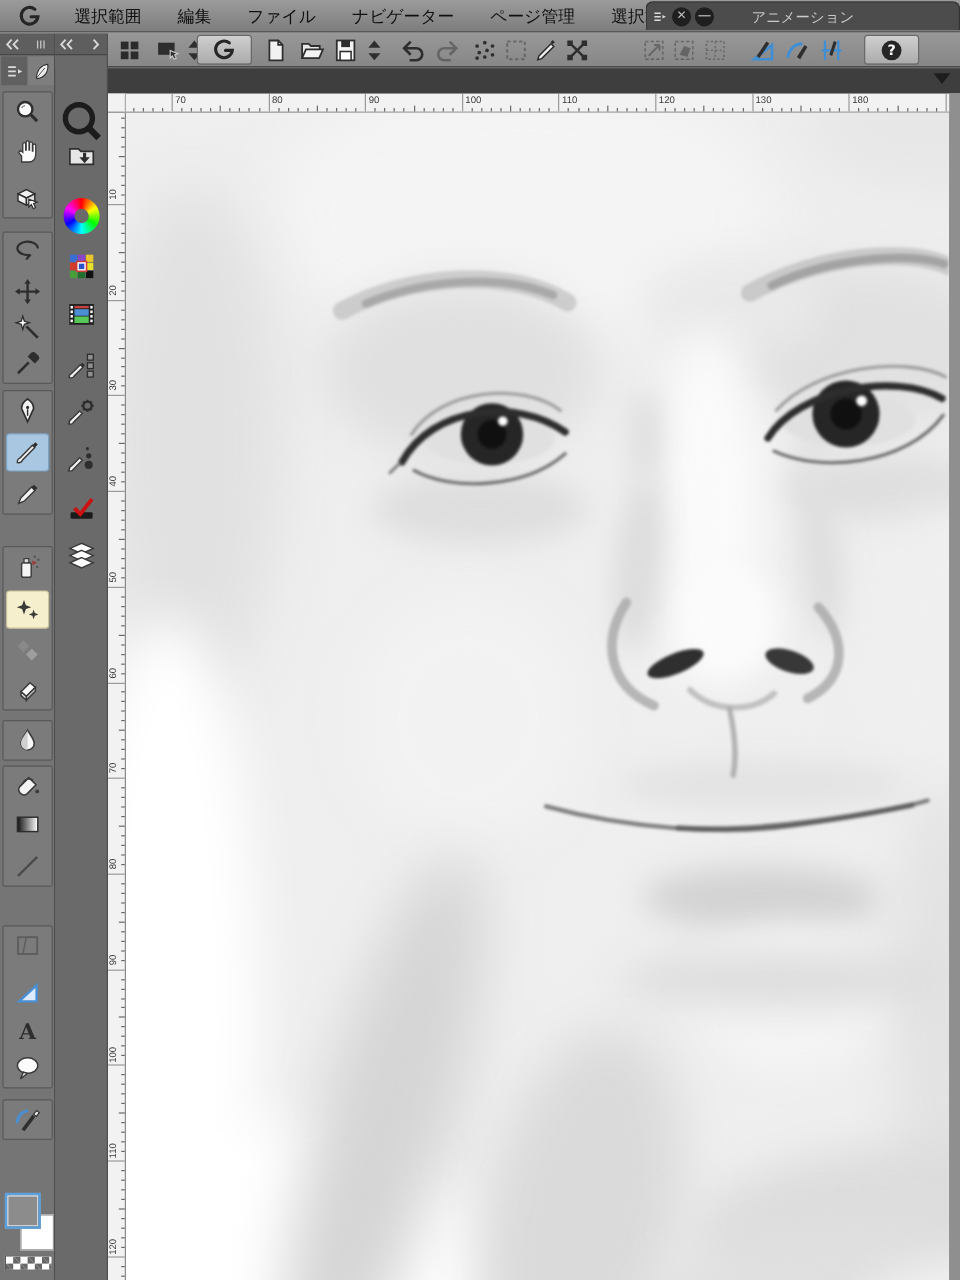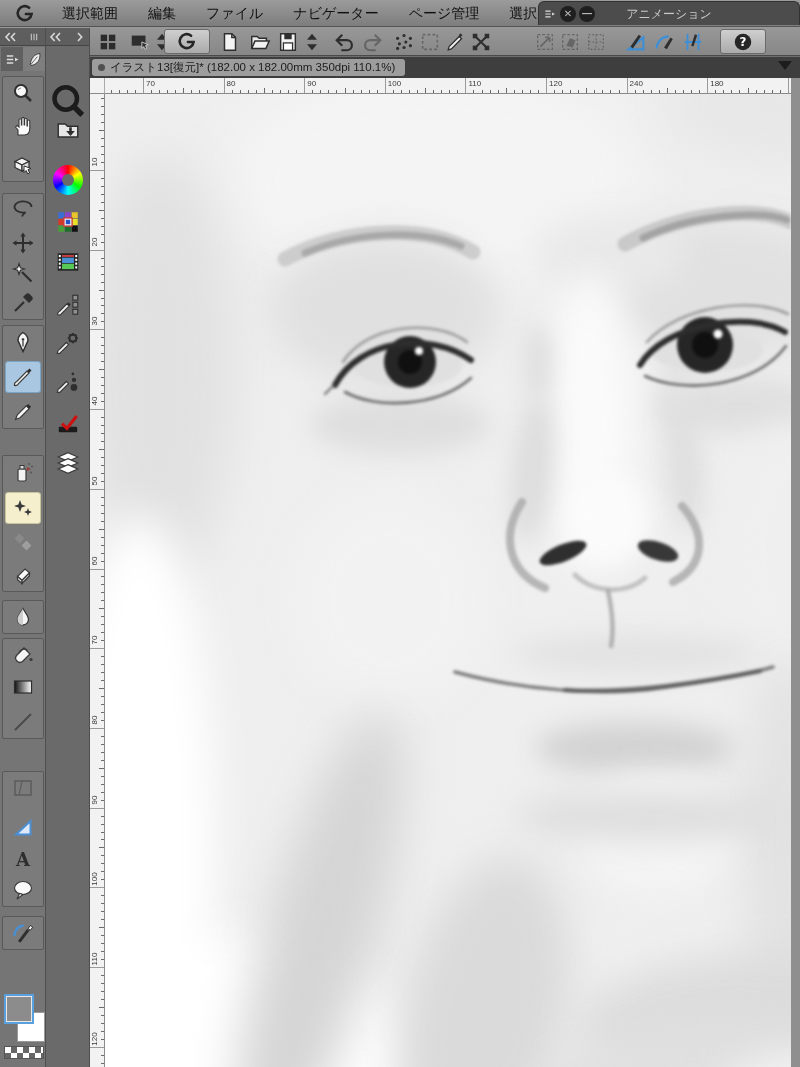--- a/index.html
+++ b/index.html
@@ -526,24 +526,20 @@
       </div>
       <div class="tbox" style="left: 720px;"></div>
       <div class="tbtn" style="left: 730px;">
         <svg viewBox="0 0 24 24">
           <use href="#i-help"></use>
         </svg>
       </div>
     </div>
 
   <div class="tabbar">
-    <div class="doctab">
-      <div class="dot"></div>
-      <div class="ttl">イラスト13[復元]* (182.00 x 182.00mm 350dpi 110.1%)</div>
-    </div>
     <div class="tab-dd"></div>
   </div>
 
   <div class="col1">
     <div class="colhead">
       <svg style="position:absolute;left:2px;top:3px;width:18px" viewBox="0 0 24 18">
           <use href="#i-chev2l"></use>
         </svg>
       <svg style="position:absolute;right:2px;top:3px;width:18px" viewBox="0 0 24 18">
           <use href="#i-grip"></use>
@@ -840,21 +836,21 @@
       <div class="htick" style="left: 681.68px; top: 12px; height: 4px;"></div>
       <div class="htick" style="left: 689.74px; top: 12px; height: 4px;"></div>
       <div class="htick" style="left: 697.8px; top: 0px; height: 16px; background: rgb(154, 154, 154);"></div>
       <div class="htick" style="left: 705.86px; top: 12px; height: 4px;"></div>
       <div class="hlab" style="left: 56px;">70</div>
       <div class="hlab" style="left: 136.6px;">80</div>
       <div class="hlab" style="left: 217.2px;">90</div>
       <div class="hlab" style="left: 297.8px;">100</div>
       <div class="hlab" style="left: 378.4px;">110</div>
       <div class="hlab" style="left: 459px;">120</div>
-      <div class="hlab" style="left: 539.6px;">240</div>
+      <div class="hlab" style="left: 539.6px;">130</div>
       <div class="hlab" style="left: 620.2px;">180</div>
       <div class="hlab" style="left: 700.8px;">150</div>
     </div>
   <div class="rulerV" id="rulerV">
       <div class="vtick" style="top: 4.27px; left: 11px; width: 4px;"></div>
       <div class="vtick" style="top: 12.24px; left: 11px; width: 4px;"></div>
       <div class="vtick" style="top: 20.21px; left: 11px; width: 4px;"></div>
       <div class="vtick" style="top: 28.18px; left: 11px; width: 4px;"></div>
       <div class="vtick" style="top: 36.15px; left: 9px; width: 6px;"></div>
       <div class="vtick" style="top: 44.12px; left: 11px; width: 4px;"></div>

